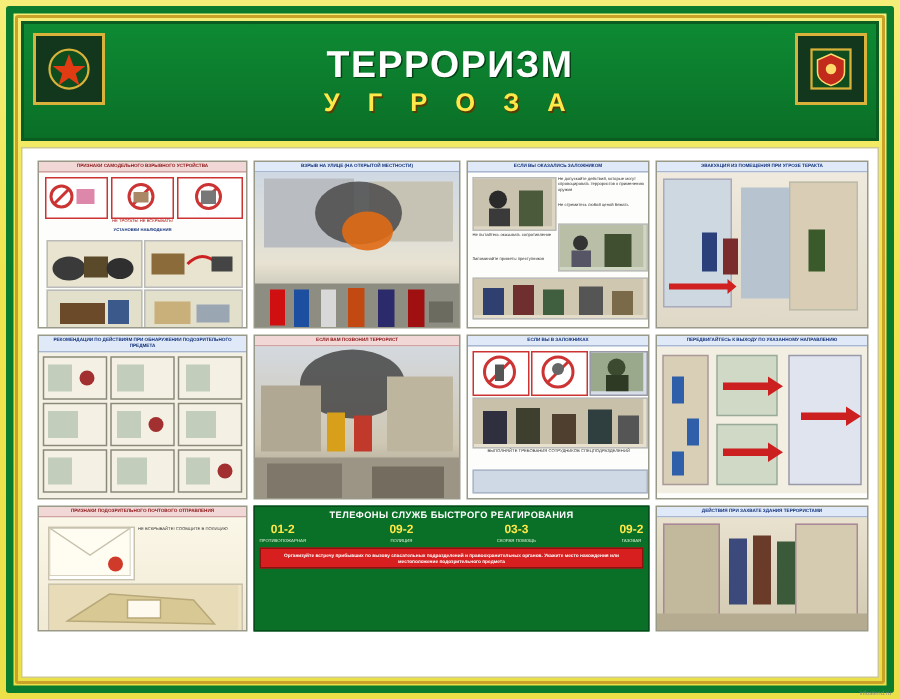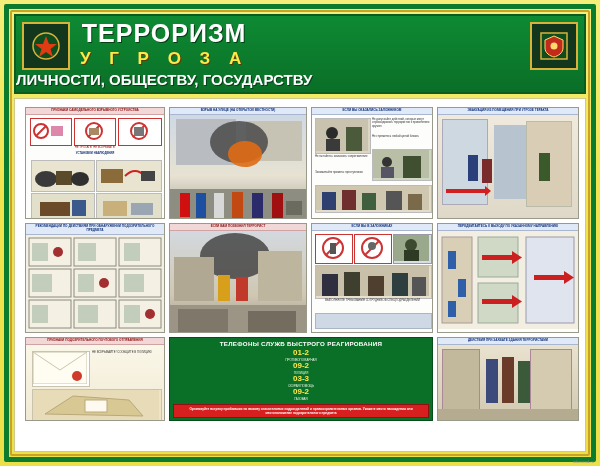--- a/index.html
+++ b/index.html
@@ -23,21 +23,21 @@
     position:absolute;left:10px;top:10px;right:10px;bottom:10px;
     border:2px solid #c9a227;border-radius:2px;
     box-sizing:border-box;pointer-events:none;
   }
   
   .header{
     position:absolute;left:14px;top:14px;right:14px;height:80px;
     background:linear-gradient(180deg,#0e8a33 0%,#0a6f27 100%);
     border:2px solid #0a5c21;
     box-sizing:border-box;
-    display:flex;align-items:center;
+    display:flex;align-items:center;justify-content:center;
   }
   .title-wrap{text-align:center;color:#fff;line-height:1;}
   .t1{
     font-size:25px;font-weight:bold;letter-spacing:1px;
     color:#ffffff;text-shadow:1px 1px 0 #063f16;
   }
   .t2{
     font-size:17px;font-weight:bold;letter-spacing:7px;margin-top:4px;
     color:#ffe84a;text-shadow:1px 1px 0 #5a3c00;
   }
@@ -75,21 +75,21 @@
   
   .sky{position:absolute;left:0;right:0;top:0;bottom:0;}
   .blk{position:absolute;}
   .rnd{border-radius:50%;}
   
   .phones{
     position:absolute;background:#0a6f27;border:1px solid #064d1b;
     box-sizing:border-box;color:#fff;text-align:center;padding:2px 3px;
   }
   .phones .ph-title{font-size:6.2px;font-weight:bold;letter-spacing:.3px;color:#ffffff;}
-  .phones .ph-row{display:flex;justify-content:space-between;margin-top:2px;flex-direction:column;}
+  .phones .ph-row{display:flex;justify-content:space-between;margin-top:2px;}
   .phones .ph-item{text-align:center;}
   .phones .ph-num{font-size:8px;font-weight:bold;color:#ffe84a;line-height:1;}
   .phones .ph-lab{font-size:2.9px;color:#eaf7e2;margin-top:1px;}
   .alert{
     margin-top:3px;background:#d81f1f;border:1px solid #8e1010;
     font-size:3.2px;line-height:1.3;padding:2px 3px;color:#fff;font-weight:bold;
   }
   .watermark{
     position:absolute;right:6px;bottom:2px;font-size:4px;color:#888;
   }
@@ -106,21 +106,20 @@
 
 <div id="poster">
 
   <div class="frame-outer"></div>
   <div class="frame-inner"></div>
 
   <div class="header">
     <div class="title-wrap">
       <div class="t1">ТЕРРОРИЗМ</div>
       <div class="t2">У Г Р О З А</div>
-      <div class="t3">ЛИЧНОСТИ, ОБЩЕСТВУ, ГОСУДАРСТВУ</div>
     </div>
   </div>
 
   <div class="emblem left">
     <svg width="30" height="30" viewBox="0 0 30 30" aria-hidden="true">
       <circle cx="15" cy="15" r="13" fill="#0f4d1e" stroke="#d8b23a" stroke-width="1.5"></circle>
       <polygon points="15,5 18,13 26,13 19.5,18 22,26 15,21 8,26 10.5,18 4,13 12,13" fill="#e03b12"></polygon>
     </svg>
   </div>
   <div class="emblem right">

